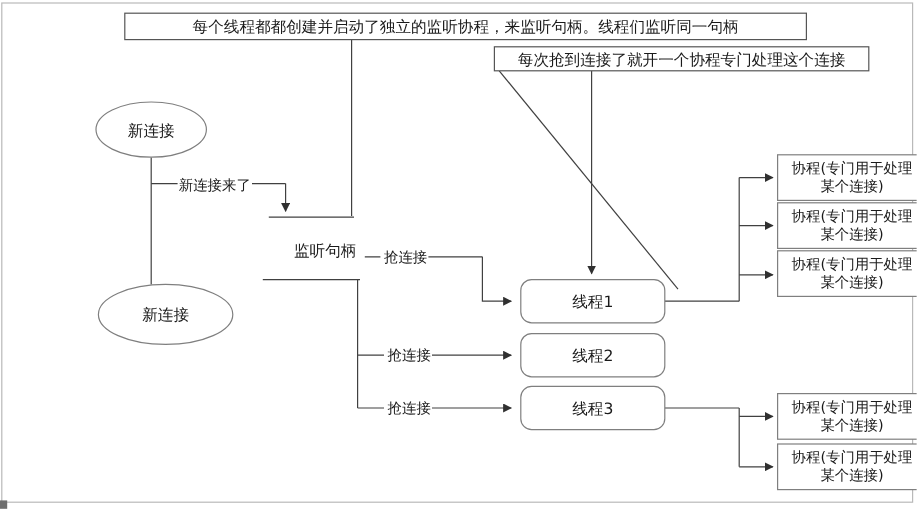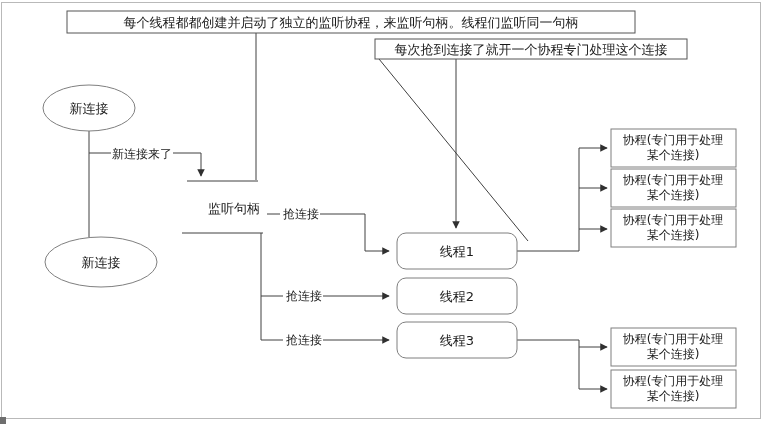--- a/index.html
+++ b/index.html
@@ -17,20 +17,21 @@
   }
   .canvas-frame {
     position: absolute;
     left: 1px;
     top: 2px;
     width: 760px;
     height: 417px;
     border: 1px solid #b9b9b9;
     background: #ffffff;
     box-sizing: border-box;
+    padding-left: 37px;
   }
   svg { display: block; }
   svg text {
     font-family: "DejaVu Sans", "Liberation Sans", sans-serif;
     fill: #1a1a1a;
   }
   .line { stroke: #404040; stroke-width: 1; fill: none; }
   .shape { stroke: #7f7f7f; stroke-width: 1; fill: #ffffff; }
   .note  { stroke: #555555; stroke-width: 1; fill: #ffffff; }
 </style>

